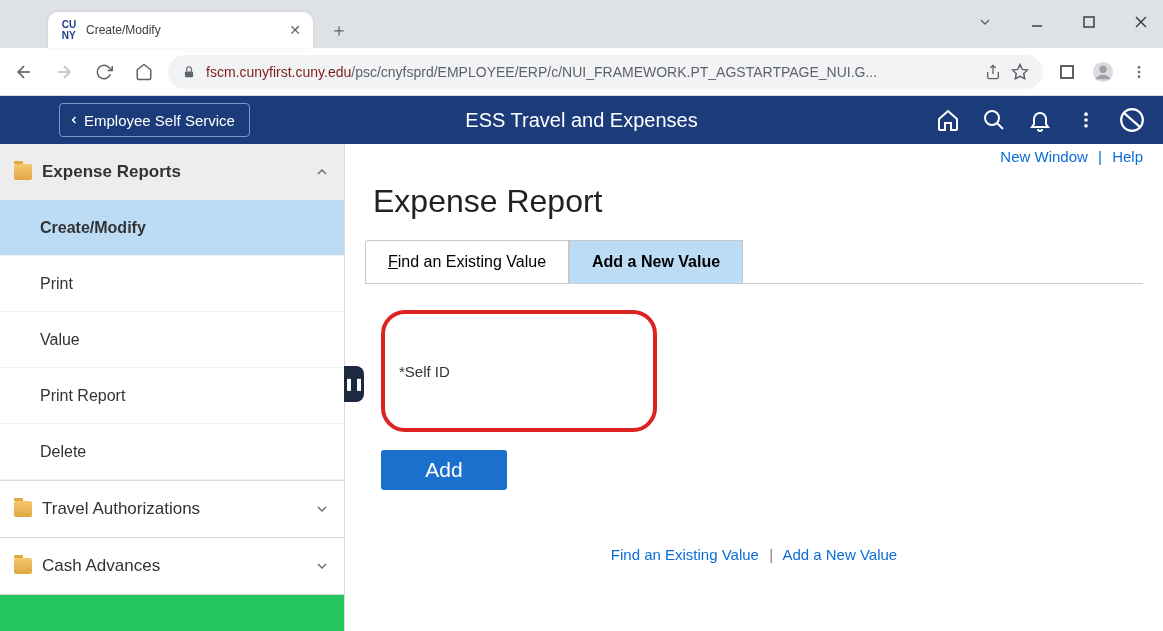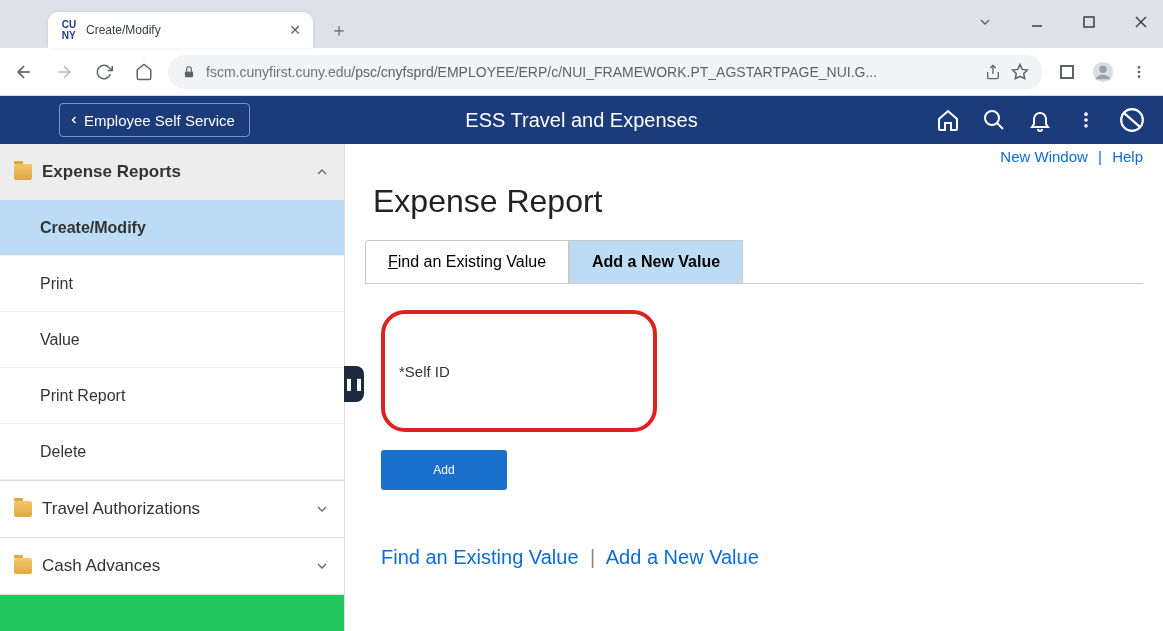--- a/index.html
+++ b/index.html
@@ -13,21 +13,21 @@
   .tab-close { font-size: 14px; color: #5f6368; cursor: pointer; }
   .new-tab { width: 28px; height: 28px; display: flex; align-items: center; justify-content: center; font-size: 18px; color: #5f6368; cursor: pointer; margin-left: 12px; margin-bottom: 4px;}
   .window-controls { position: absolute; right: 8px; top: 8px; display: flex; gap: 24px; font-size: 14px; color: #3c4043; align-items: center; }
   .win-btn { width: 28px; height: 28px; display: flex; align-items: center; justify-content: center; cursor: pointer; }
 
   .toolbar { background: #fff; height: 48px; display: flex; align-items: center; padding: 0 8px; gap: 8px; border-bottom: 1px solid #dadce0; }
   .tb-btn { width: 32px; height: 32px; display: flex; align-items: center; justify-content: center; color: #5f6368; cursor: pointer; border-radius: 50%; font-size: 18px; }
   .tb-btn.disabled { color: #bdc1c6; }
   .address { flex: 1; background: #f1f3f4; border-radius: 18px; height: 34px; display: flex; align-items: center; padding: 0 14px; gap: 10px; color: #5f6368; font-size: 14px; overflow: hidden; }
   .url-text { white-space: nowrap; overflow: hidden; text-overflow: ellipsis; flex: 1; }
-  .url-host { color: #737373; }
+  .url-host { color: #7f1d1d; }
   .tb-icons { display: flex; gap: 4px; align-items: center; }
 
   
   .app-header { background: #1b3b7a; height: 48px; display: flex; align-items: center; color: #fff; position: relative; padding-left: 47px; }
   .back-btn { border: 1px solid #7b97c6; border-radius: 4px; height: 34px; display: flex; align-items: center; padding: 0 14px 0 8px; margin-left: 12px; gap: 4px; font-size: 15px; cursor: pointer; }
   .app-title { position: absolute; left: 50%; transform: translateX(-50%); font-size: 20px; font-weight: 400; }
   .header-icons { margin-left: auto; display: flex; gap: 8px; padding-right: 12px; }
   .hi-btn { width: 38px; height: 38px; display: flex; align-items: center; justify-content: center; cursor: pointer; }
 
   
@@ -57,23 +57,23 @@
 
   .form-area { padding: 26px 36px; }
   .highlight-box { border: 4px solid #d22; border-radius: 24px; width: 276px; height: 122px; display:flex; align-items:center; padding-left:14px; gap:6px; }
   .field-label { font-size: 15px; color:#333; }
   .input-wrap { position: relative; }
   .empl-input { width: 160px; height: 34px; border: 1px solid #bbb; border-radius: 3px; padding: 0 30px 0 8px; font-size: 15px; }
   .lookup-btn { position: absolute; right: 6px; top: 50%; transform: translateY(-50%); cursor: pointer; font-size:15px; color:#666; }
 
   .collapse-tab { position:absolute; left:-1px; top:222px; width:20px; height:36px; background:#1b2a3f; border-radius:0 8px 8px 0; color:#fff; display:flex; align-items:center; justify-content:center; font-size:12px; cursor:pointer; }
 
-  .add-btn { margin: 18px 0 0 0; background: #1b6fcd; color:#fff; border:none; width:126px; height:40px; font-size:12px; border-radius:3px; cursor:pointer; }
-
-  .bottom-links { padding: 56px 0 0 0; font-size:20px; }
+  .add-btn { margin: 18px 0 0 0; background: #1b6fcd; color:#fff; border:none; width:126px; height:40px; font-size:21px; border-radius:3px; cursor:pointer; }
+
+  .bottom-links { padding: 56px 0 0 0; font-size:15px;text-align:center; }
   .bottom-links a { color:#0b6dd4; text-decoration:none; }
 
   svg { display:block; }
 </style>
 </head>
 <body>
 
 <div class="chrome">
   <div class="tab">
     <span class="favicon">CU<br>NY</span>

